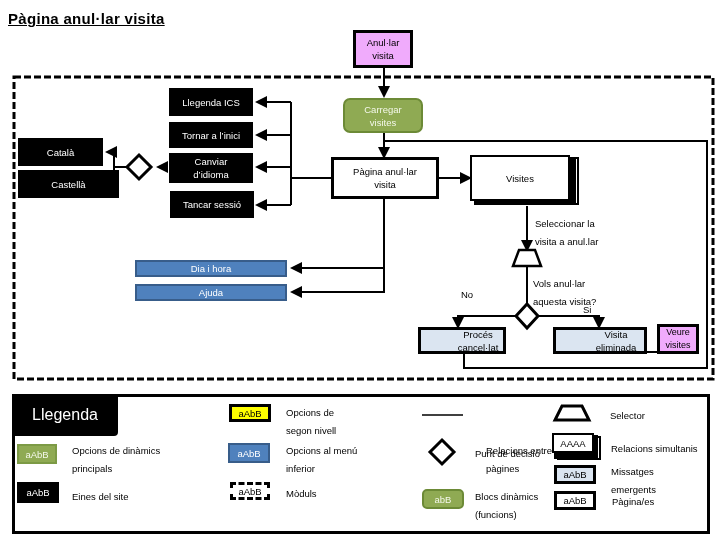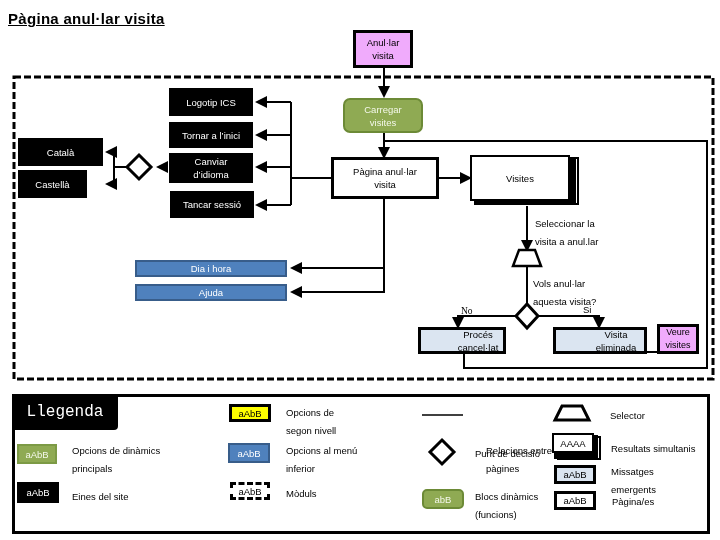--- a/index.html
+++ b/index.html
@@ -10,22 +10,22 @@
   .box { display: flex; align-items: center; justify-content: center; text-align: center;
          font-size: 9.5px; line-height: 13px; white-space: pre-line; }
   .black { background: #000; color: #fff; }
   .yellow { background: #f0abfc; border: 3px solid #000; color: #000; }
   .green { background: #8faa53; border: 2px solid #6c8a36; border-radius: 7px; color: #f4f8ea; }
   .blue { background: #4f81bd; border: 2px solid #385d8a; color: #fff; }
   .page { background: #fff; border: 3px solid #000; }
   .msg { background: #dbe5f1; border: 3px solid #000; padding-left: 32px; }
   .lbl { font-size: 9.5px; line-height: 18px; white-space: pre-line; }
   .legend-frame { left: 12px; top: 394px; width: 698px; height: 140px; border: 3px solid #000; }
-  .legend-title { left: 12px; top: 394px; width: 106px; height: 36px; background: #000; color: #fff;
-                  font-size: 16px; display: flex; align-items: center; justify-content: center; border-bottom-right-radius: 4px; font-family: Liberation Mono, monospace; }
+  .legend-title { left: 12px; top: 394px; width: 106px; height: 42px; background: #000; color: #fff;
+                  font-size: 16px; display: flex; align-items: center; justify-content: center; border-bottom-right-radius: 4px; }
   .swatch { font-size: 9.5px; display: flex; align-items: center; justify-content: center; }
   svg { position: absolute; left: 0; top: 0; }
 </style>
 </head>
 <body>
 
 <svg width="720" height="540">
   <defs>
     <marker id="arr" markerWidth="6" markerHeight="6" refX="5" refY="3" orient="auto">
       <path d="M0,0 L6,3 L0,6 z" fill="#000"></path>
@@ -76,42 +76,42 @@
   <rect x="555" y="436" width="42" height="22" fill="#000" stroke="#000" stroke-width="2"></rect>
 </svg>
 
 <div class="abs title">Pàgina anul·lar visita</div>
 
 <div class="abs box yellow" style="left:353px;top:30px;width:60px;height:38px;">Anul·lar
 visita</div>
 <div class="abs box green" style="left:343px;top:98px;width:80px;height:35px;">Carregar
 visites</div>
 
-<div class="abs box black" style="left:169px;top:88px;width:84px;height:28px;">Logotip ICS</div>
+<div class="abs box black" style="left:169px;top:88px;width:84px;height:28px;">Llegenda ICS</div>
 <div class="abs box black" style="left:169px;top:122px;width:84px;height:26px;">Tornar a l’inici</div>
 <div class="abs box black" style="left:169px;top:153px;width:84px;height:30px;">Canviar
 d’idioma</div>
 <div class="abs box black" style="left:170px;top:191px;width:84px;height:27px;">Tancar sessió</div>
 
 <div class="abs box black" style="left:18px;top:138px;width:85px;height:28px;">Català</div>
-<div class="abs box black" style="left:18px;top:170px;width:69px;height:28px;">Castellà</div>
+<div class="abs box black" style="left:18px;top:170px;width:101px;height:28px;">Castellà</div>
 
 <div class="abs box page" style="left:331px;top:157px;width:108px;height:42px;">Pàgina anul·lar
 visita</div>
 <div class="abs box page" style="left:470px;top:155px;width:100px;height:46px;border-width:2px;">Visites</div>
 
 <div class="abs lbl" style="left:535px;top:215px;">Seleccionar la
 visita a anul.lar</div>
 
 <div class="abs box blue" style="left:135px;top:260px;width:152px;height:17px;">Dia i hora</div>
 <div class="abs box blue" style="left:135px;top:284px;width:152px;height:17px;">Ajuda</div>
 
 <div class="abs lbl" style="left:533px;top:275px;">Vols anul·lar
 aquesta visita?</div>
-<div class="abs lbl" style="left:461px;top:302px;font-family:Liberation Serif, serif;">No</div>
+<div class="abs lbl" style="left:461px;top:286px;">No</div>
 <div class="abs lbl" style="left:583px;top:301px;">Si</div>
 
 <div class="abs box msg" style="left:418px;top:327px;width:88px;height:27px;">Procés cancel·lat</div>
 <div class="abs box msg" style="left:553px;top:327px;width:94px;height:27px;">Visita eliminada</div>
 <div class="abs box yellow" style="left:657px;top:324px;width:42px;height:30px;font-size:9px;">Veure
 visites</div>
 
 <div class="abs legend-frame"></div>
 <div class="abs legend-title">Llegenda</div>
 
@@ -137,20 +137,20 @@
 pàgines</div>
 <div class="abs lbl" style="left:475px;top:445px;text-align:right;">Punt de decisió</div>
 
 <div class="abs swatch" style="left:422px;top:489px;width:42px;height:20px;background:#8faa53;border:2px solid #6c8a36;border-radius:5px;color:#f4f8ea;">abB</div>
 <div class="abs lbl" style="left:475px;top:488px;">Blocs dinàmics
 (funcions)</div>
 
 <div class="abs lbl" style="left:610px;top:407px;">Selector</div>
 
 <div class="abs swatch" style="left:552px;top:433px;width:42px;height:20px;background:#fff;border:2px solid #000;">AAAA</div>
-<div class="abs lbl" style="left:611px;top:440px;">Resultats simultanis</div>
+<div class="abs lbl" style="left:611px;top:440px;">Relacions simultanis</div>
 
 <div class="abs swatch" style="left:554px;top:465px;width:42px;height:19px;background:#dbe5f1;border:3px solid #000;">aAbB</div>
 <div class="abs lbl" style="left:611px;top:463px;">Missatges
 emergents</div>
 
 <div class="abs swatch" style="left:554px;top:491px;width:42px;height:19px;background:#fff;border:3px solid #000;">aAbB</div>
 <div class="abs lbl" style="left:612px;top:493px;">Pàgina/es</div>
 
 </body></html>

